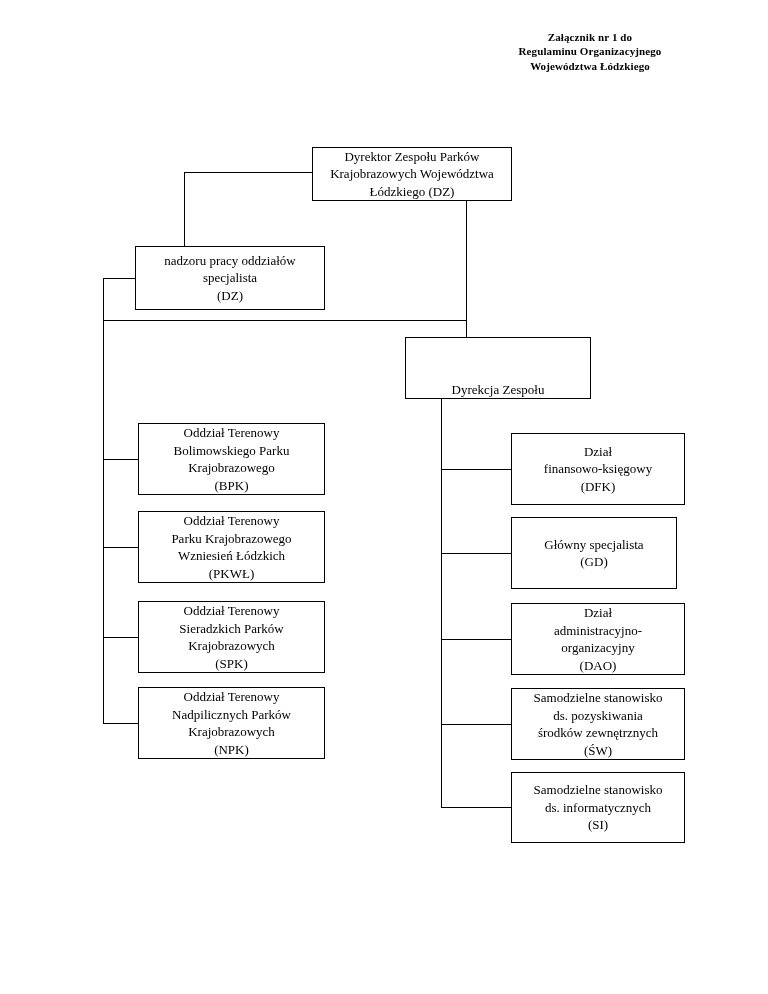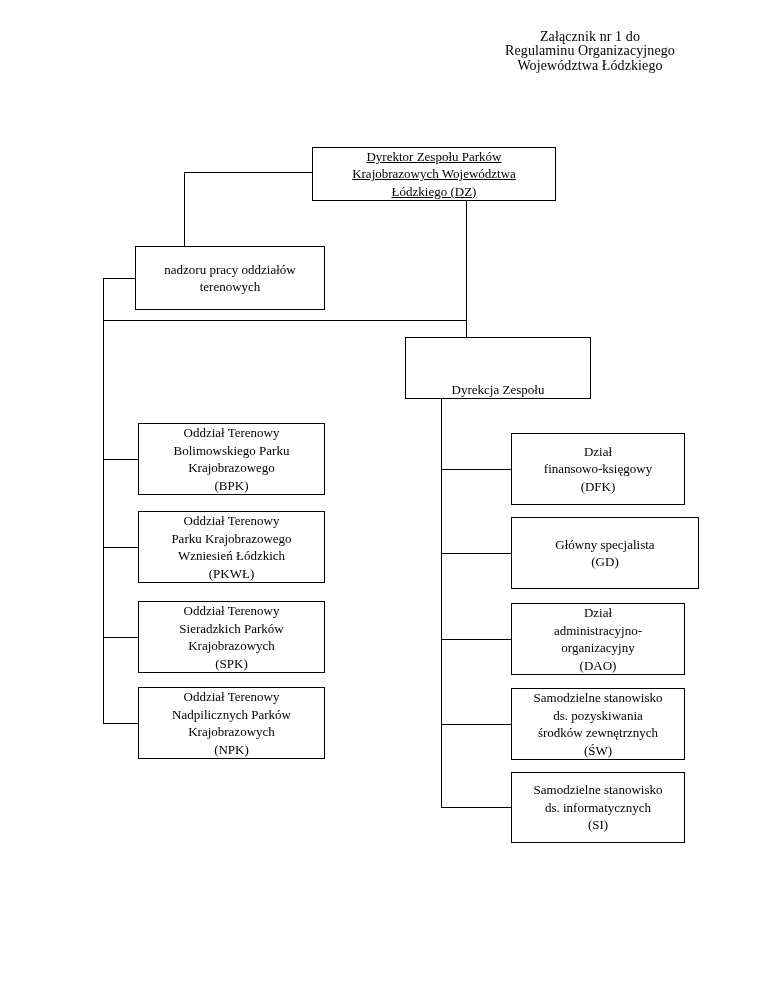--- a/index.html
+++ b/index.html
@@ -19,23 +19,24 @@
     overflow: hidden;
   }
 
   
   .header-note {
     position: absolute;
     left: 452px;
     top: 30px;
     width: 276px;
     text-align: center;
-    font-size: 14px;
+    font-size: 11px;
     line-height: 14.4px;
     letter-spacing: 0.1px;
+    font-weight: bold;
   }
   .header-note div { white-space: nowrap; }
 
   
   .box {
     position: absolute;
     box-sizing: border-box;
     border: 1px solid #000000;
     background: #ffffff;
     display: flex;
@@ -93,32 +94,33 @@
   <div class="conn h" style="left:103px; top:547px; width:36px;"></div>
   <div class="conn h" style="left:103px; top:637px; width:36px;"></div>
   <div class="conn h" style="left:103px; top:723px; width:36px;"></div>
 
   <div class="conn h" style="left:441px; top:469px; width:71px;"></div>
   <div class="conn h" style="left:441px; top:553px; width:71px;"></div>
   <div class="conn h" style="left:441px; top:639px; width:71px;"></div>
   <div class="conn h" style="left:441px; top:724px; width:71px;"></div>
   <div class="conn h" style="left:441px; top:807px; width:71px;"></div>
 
-  <div class="box" style="left:312px; top:147px; width:244px; height:54px;text-decoration:underline;">
+  <div class="box" style="left:312px; top:147px; width:200px; height:54px;">
     <div class="lines">
       <div>Dyrektor Zespołu Parków</div>
       <div>Krajobrazowych Województwa</div>
       <div>Łódzkiego (DZ)</div>
     </div>
   </div>
 
   <div class="box" style="left:135px; top:246px; width:190px; height:64px;">
     <div class="lines">
       <div>nadzoru pracy oddziałów</div>
-      <div>terenowych</div>
+      <div>specjalista</div>
+      <div>(DZ)</div>
     </div>
   </div>
 
   <div class="box top-align" style="left:405px; top:337px; width:186px; height:62px;">
     <div class="lines">
       <div>Dyrekcja Zespołu</div>
     </div>
   </div>
 
   <div class="box" style="left:138px; top:423px; width:187px; height:72px;">
@@ -158,21 +160,21 @@
   </div>
 
   <div class="box" style="left:511px; top:433px; width:174px; height:72px;">
     <div class="lines">
       <div>Dział</div>
       <div>finansowo-księgowy</div>
       <div>(DFK)</div>
     </div>
   </div>
 
-  <div class="box" style="left:511px; top:517px; width:188px; height:72px;">
+  <div class="box" style="left:511px; top:517px; width:166px; height:72px;">
     <div class="lines">
       <div>Główny specjalista</div>
       <div>(GD)</div>
     </div>
   </div>
 
   <div class="box" style="left:511px; top:603px; width:174px; height:72px;">
     <div class="lines">
       <div>Dział</div>
       <div>administracyjno-</div>

